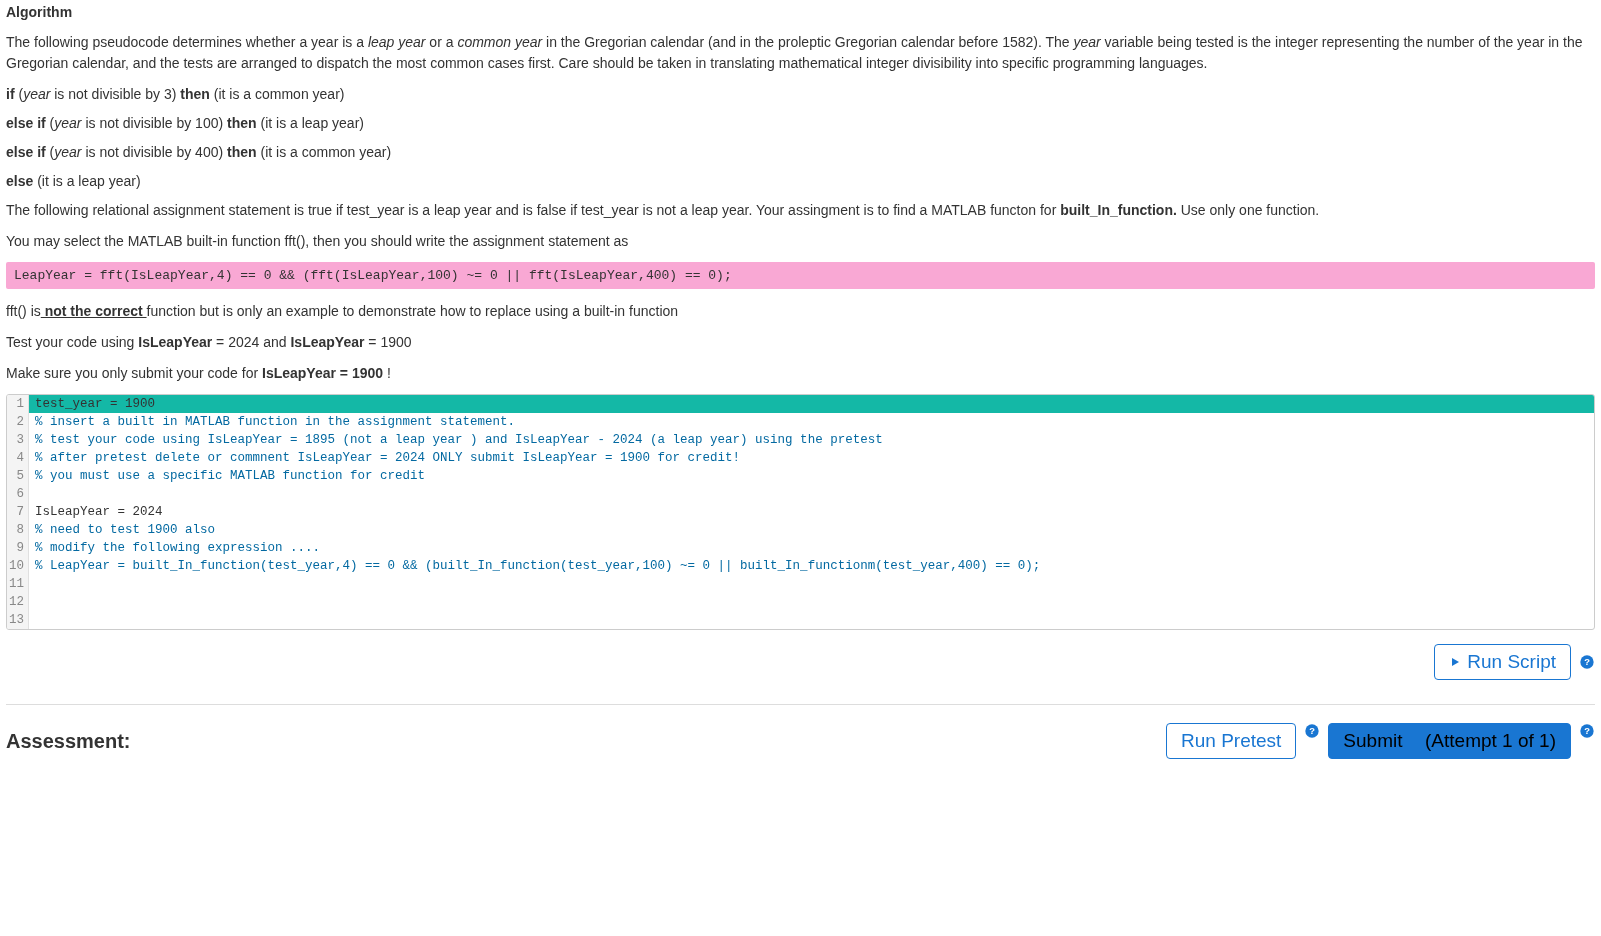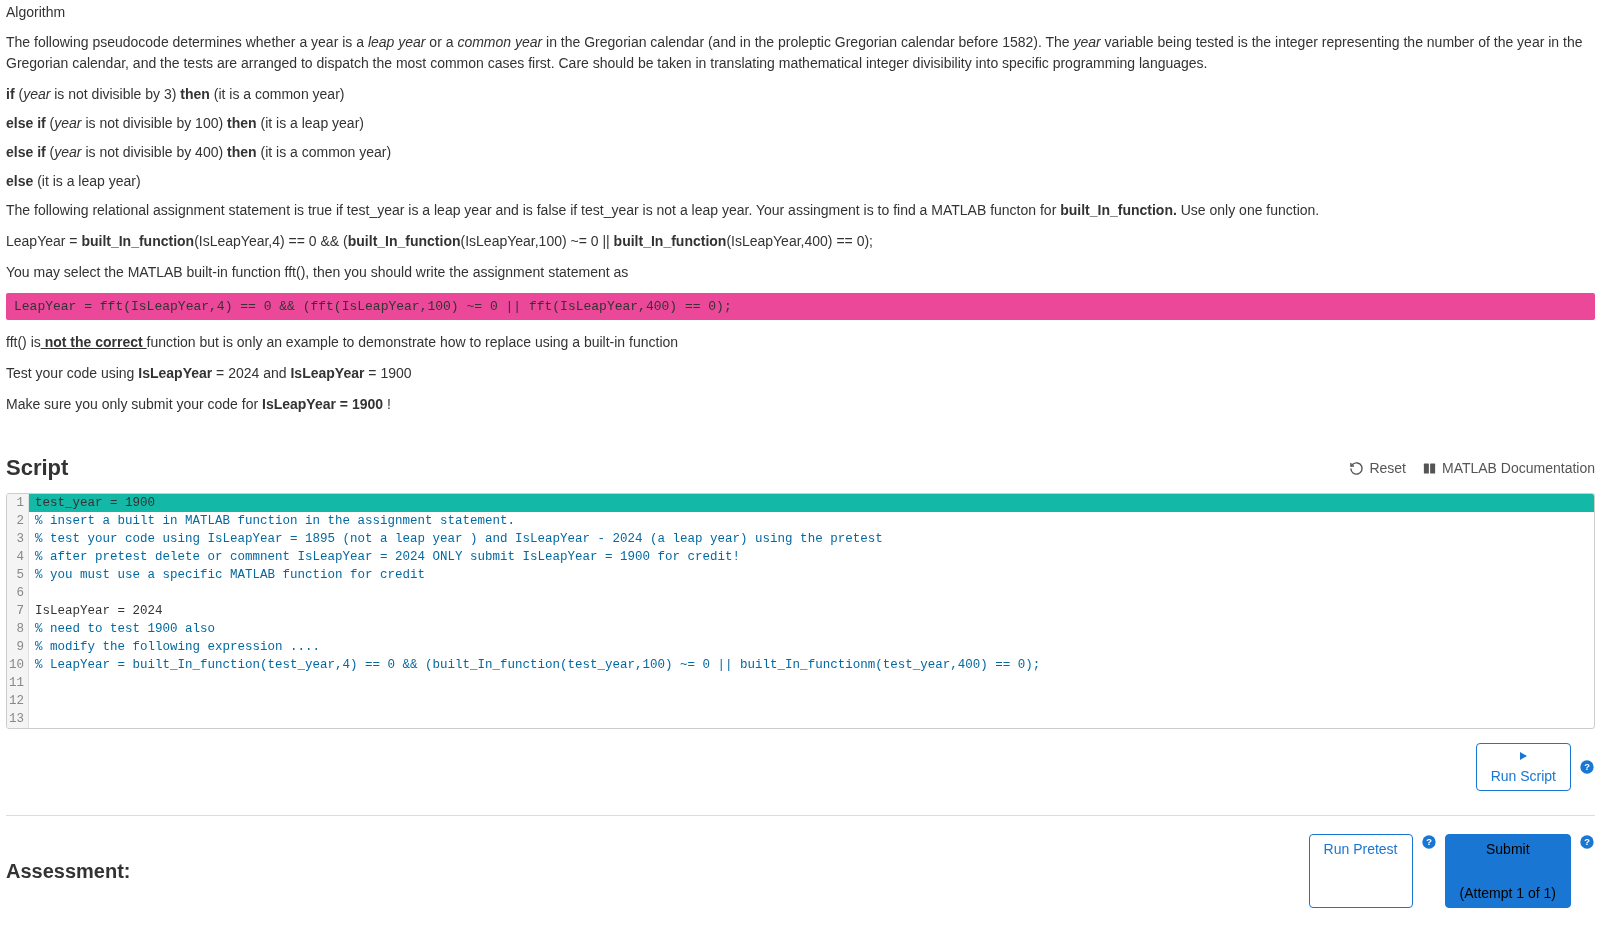--- a/index.html
+++ b/index.html
@@ -4,29 +4,29 @@
 <style>
   * { box-sizing: border-box; margin: 0; padding: 0; }
   body {
     font-family: Arial, Helvetica, sans-serif;
     font-size: 14px;
     color: #333;
     background: #fff;
     padding: 4px;
   }
   .content { padding: 0 2px; }
-  h4.algo-title { font-size: 14px; font-weight: normal; margin-bottom: 12px; }
+  h4.algo-title { font-size: 14px; font-weight: bold; margin-bottom: 12px; }
   p { line-height: 1.5; margin-bottom: 10px; }
   .italic { font-style: italic; }
   .bold { font-weight: bold; }
   .underline { text-decoration: underline; }
   .code-block {
     font-family: Consolas, "Courier New", monospace;
     font-size: 13px;
-    background: #ec4899;
+    background: #f9a8d4;
     padding: 6px 8px;
     margin: 8px 0 12px 0;
     white-space: pre;
     border-radius: 2px;
   }
   .script-header {
     display: flex;
     align-items: center;
     justify-content: space-between;
     margin-top: 40px;
@@ -78,25 +78,24 @@
     justify-content: flex-end;
     align-items: center;
     gap: 8px;
     margin-bottom: 8px;
   }
   .btn {
     display: inline-flex;
     align-items: center;
     gap: 6px;
     padding: 6px 14px;
-    font-size: 14px;
+    font-size: 19px;
     border-radius: 4px;
     cursor: pointer;
     border: 1px solid;
-    flex-direction: column;
   }
   .btn-outline {
     background: #fff;
     color: #1976d2;
     border-color: #1976d2;
   }
   .btn-primary {
     background: #1976d2;
     color: #000000;
     border-color: #1976d2;
@@ -140,63 +139,37 @@
     <span class="bold">else if</span><span> (</span><span class="italic">year</span><span> is not divisible by 400) </span><span class="bold">then</span><span> (it is a common year)</span>
   </p>
   <p class="pseudo-line">
     <span class="bold">else</span><span> (it is a leap year)</span>
   </p>
 
   <p>
     <span>The following relational assignment statement is true if test_year is a leap year and is false if test_year is not a leap year.  Your assingment is to find a MATLAB functon for </span><span class="bold">built_In_function.</span><span>  Use only one function.</span>
   </p>
 
-  <p>
-    <span>LeapYear = </span><span class="bold">built_In_function</span><span>(IsLeapYear,4) == 0 &amp;&amp; (</span><span class="bold">built_In_function</span><span>(IsLeapYear,100) ~= 0 || </span><span class="bold">built_In_function</span><span>(IsLeapYear,400) == 0);</span>
-  </p>
 
   <p>You may select the MATLAB built-in function fft(), then you should write the assignment statement as</p>
 
   <div class="code-block">LeapYear = fft(IsLeapYear,4) == 0 &amp;&amp; (fft(IsLeapYear,100) ~= 0 || fft(IsLeapYear,400) == 0);</div>
 
   <p>
     <span>fft() is</span><span class="bold underline"> not the correct </span><span>function but is only an example to demonstrate how to replace using a built-in function</span>
   </p>
 
   <p>
     <span>Test your code using </span><span class="bold">IsLeapYear</span><span> = 2024 and </span><span class="bold">IsLeapYear</span><span> = 1900</span>
   </p>
 
   <p>
     <span>Make sure you only submit your code for </span><span class="bold">IsLeapYear = 1900</span><span> !</span>
   </p>
 
-  <div class="script-header">
-    <h2 class="script-title">Script</h2>
-    <div class="script-links">
-      <a class="link-btn">
-        <span>
-          <svg width="15" height="15" viewBox="0 0 24 24" fill="none" stroke="#555" stroke-width="2.2">
-              <path d="M3 12a9 9 0 1 0 3-6.7L3 8"></path>
-              <polyline points="3 3 3 8 8 8"></polyline>
-            </svg>
-        </span>
-        <span>Reset</span>
-      </a>
-      <a class="link-btn">
-        <span>
-          <svg width="15" height="15" viewBox="0 0 24 24" fill="#555">
-              <rect x="3" y="4" width="8" height="16" rx="1"></rect>
-              <rect x="13" y="4" width="8" height="16" rx="1"></rect>
-            </svg>
-        </span>
-        <span>MATLAB Documentation</span>
-      </a>
-    </div>
-  </div>
 
   <div class="editor" id="editor">
       <div class="editor-row row-active">
         <div class="gutter">1</div>
         <div class="code">test_year = 1900</div>
       </div>
       <div class="editor-row">
         <div class="gutter">2</div>
         <div class="code"><span class="tok-comment">% insert a built in MATLAB function in the assignment statement.</span></div>
       </div>

